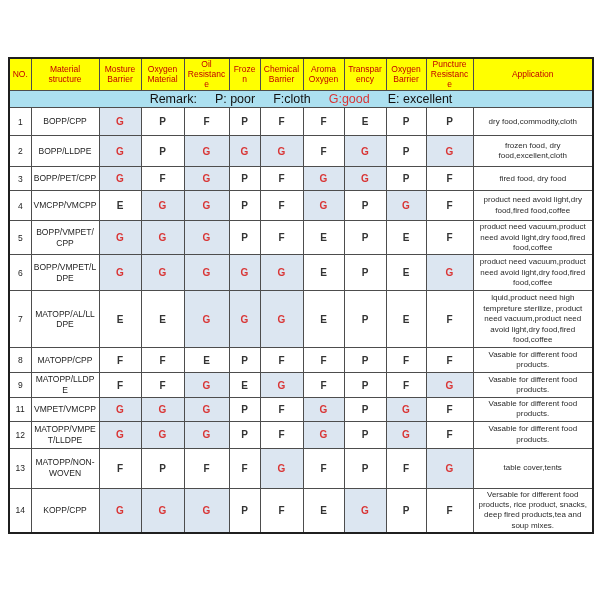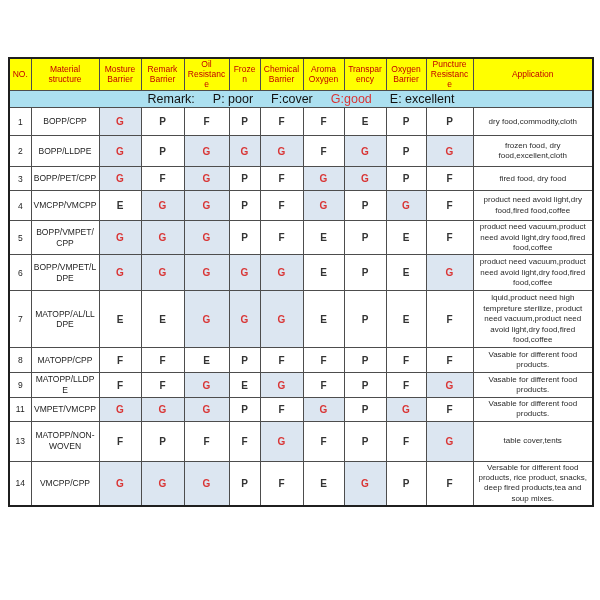--- a/index.html
+++ b/index.html
@@ -88,32 +88,32 @@
         <col style="width:42px">
       <col style="width:40px">
         <col style="width:47px">
         <col style="width:120px">
     </colgroup>
     <thead>
       <tr class="head-row" id="header-row">
           <th class="col-head">NO.</th>
           <th class="col-head">Material structure</th>
           <th class="col-head">Mosture Barrier</th>
-          <th class="col-head">Remark Barrier</th>
+          <th class="col-head">Oxygen Material</th>
           <th class="col-head">Oil Resistance</th>
           <th class="col-head">Frozen</th>
           <th class="col-head">Chemical Barrier</th>
           <th class="col-head">Aroma Oxygen</th>
           <th class="col-head">Transparency</th>
           <th class="col-head">Oxygen Barrier</th>
           <th class="col-head">Puncture Resistance</th>
           <th class="col-head">Application</th>
         </tr>
       <tr class="remark-row">
-        <td class="remark-cell" colspan="12"><span class="rm">Remark:</span><span class="rm">P: poor</span><span class="rm">F:cover</span><span class="rm good">G:good</span><span class="rm">E: excellent</span></td>
+        <td class="remark-cell" colspan="12"><span class="rm">Remark:</span><span class="rm">P: poor</span><span class="rm">F:cloth</span><span class="rm good">G:good</span><span class="rm">E: excellent</span></td>
       </tr>
     </thead>
     <tbody id="table-body">
         <tr style="height: 28px;">
           <td class="no-cell">1</td>
           <td class="mat-cell">BOPP/CPP</td>
           <td class="val-cell good">G</td>
           <td class="val-cell">P</td>
           <td class="val-cell">F</td>
           <td class="val-cell">P</td>
@@ -243,37 +243,51 @@
           <td class="val-cell good">G</td>
           <td class="val-cell good">G</td>
           <td class="val-cell">P</td>
           <td class="val-cell">F</td>
           <td class="val-cell good">G</td>
           <td class="val-cell">P</td>
           <td class="val-cell good">G</td>
           <td class="val-cell">F</td>
           <td class="app-cell">Vasable for different food products.</td>
         </tr>
+        <tr style="height: 27px;">
+          <td class="no-cell">12</td>
+          <td class="mat-cell">MATOPP/VMPET/LLDPE</td>
+          <td class="val-cell good">G</td>
+          <td class="val-cell good">G</td>
+          <td class="val-cell good">G</td>
+          <td class="val-cell">P</td>
+          <td class="val-cell">F</td>
+          <td class="val-cell good">G</td>
+          <td class="val-cell">P</td>
+          <td class="val-cell good">G</td>
+          <td class="val-cell">F</td>
+          <td class="app-cell">Vasable for different food products.</td>
+        </tr>
         <tr style="height: 40px;">
           <td class="no-cell">13</td>
           <td class="mat-cell">MATOPP/NON-WOVEN</td>
           <td class="val-cell">F</td>
           <td class="val-cell">P</td>
           <td class="val-cell">F</td>
           <td class="val-cell">F</td>
           <td class="val-cell good">G</td>
           <td class="val-cell">F</td>
           <td class="val-cell">P</td>
           <td class="val-cell">F</td>
           <td class="val-cell good">G</td>
           <td class="app-cell">table cover,tents</td>
         </tr>
         <tr style="height: 43px;">
           <td class="no-cell">14</td>
-          <td class="mat-cell">VMCPP/CPP</td>
+          <td class="mat-cell">KOPP/CPP</td>
           <td class="val-cell good">G</td>
           <td class="val-cell good">G</td>
           <td class="val-cell good">G</td>
           <td class="val-cell">P</td>
           <td class="val-cell">F</td>
           <td class="val-cell">E</td>
           <td class="val-cell good">G</td>
           <td class="val-cell">P</td>
           <td class="val-cell">F</td>
           <td class="app-cell">Versable for different food products, rice product, snacks, deep fired products,tea and soup mixes.</td>

